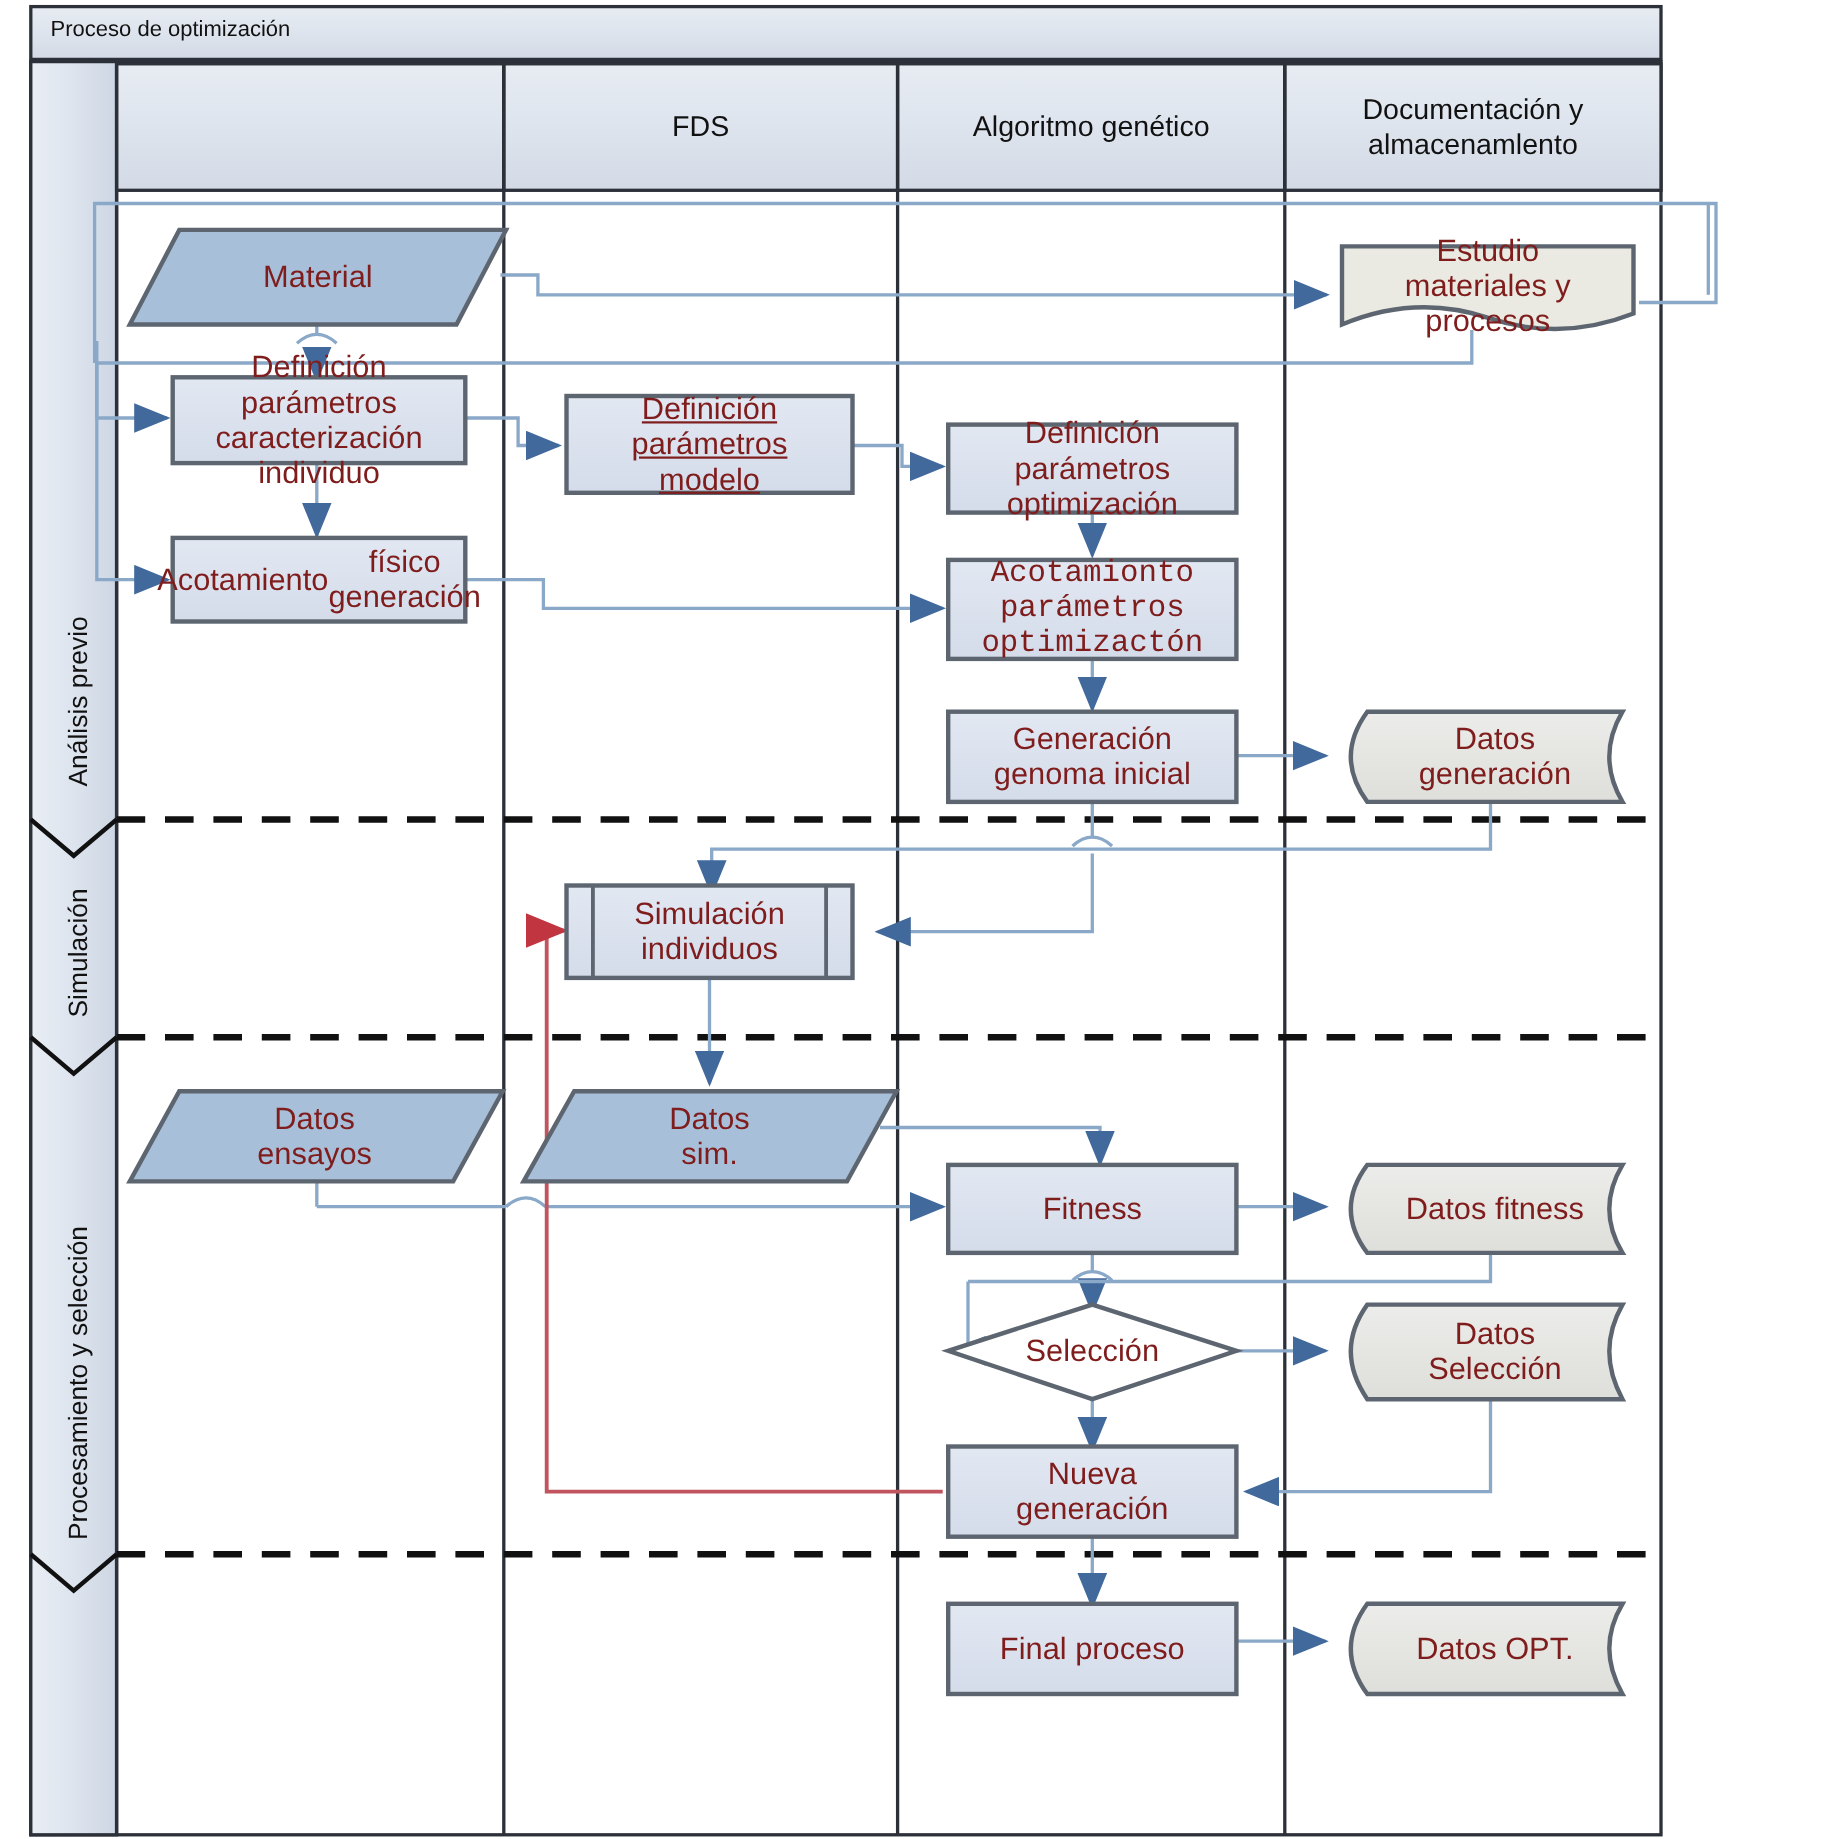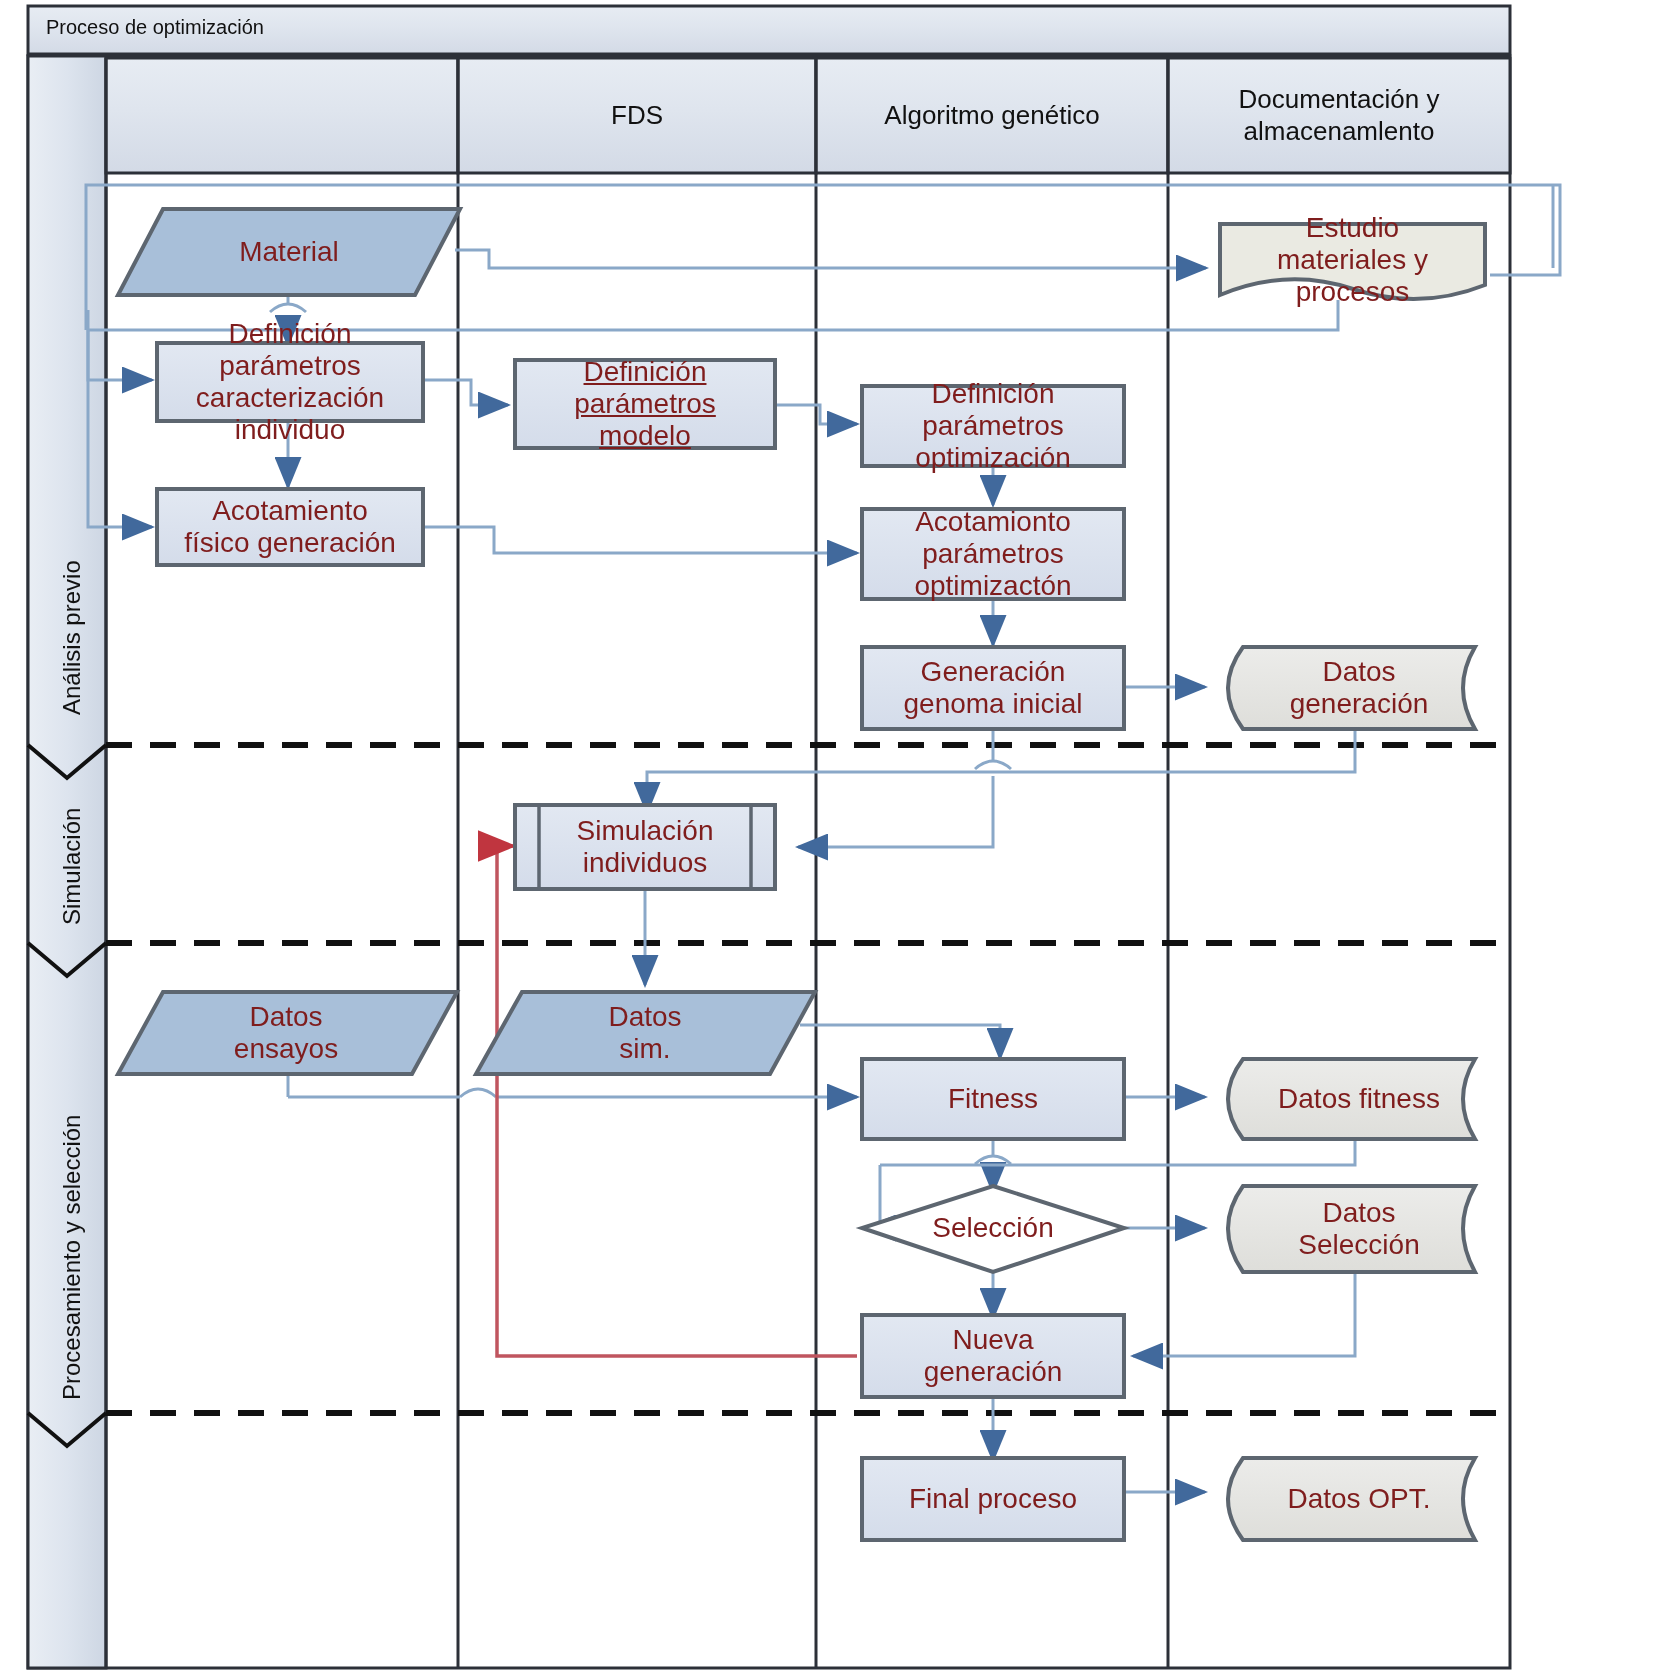--- a/index.html
+++ b/index.html
@@ -247,37 +247,37 @@
     <span>Estudio</span>
     <span>materiales y procesos</span>
   </div>
 
   <div class="nodelabel" style="left:157px;top:343px;width:266px;height:78px;flex-direction:column;">
     <span>Definición parámetros</span>
     <span>caracterización</span>
     <span>individuo</span>
   </div>
 
-  <div class="nodelabel" style="left:157px;top:489px;width:266px;height:76px;flex-direction:column;">
+  <div class="nodelabel" style="left:157px;top:489px;width:266px;height:76px;flex-direction:row;">
     <span>Acotamiento</span>
     <span>físico generación</span>
   </div>
 
   <div class="nodelabel" style="left:515px;top:360px;width:260px;height:88px;flex-direction:column;text-decoration:underline;">
     <span>Definición</span>
     <span>parámetros</span>
     <span>modelo</span>
   </div>
 
   <div class="nodelabel" style="left:862px;top:386px;width:262px;height:80px;flex-direction:column;">
     <span>Definición parámetros</span>
     <span>optimización</span>
   </div>
 
-  <div class="nodelabel" style="left:862px;top:509px;width:262px;height:90px;flex-direction:column;">
+  <div class="nodelabel" style="left:862px;top:509px;width:262px;height:90px;flex-direction:column;font-family:Liberation Mono, monospace;">
     <span>Acotamionto</span>
     <span>parámetros</span>
     <span>optimizactón</span>
   </div>
 
   <div class="nodelabel" style="left:862px;top:647px;width:262px;height:82px;flex-direction:column;">
     <span>Generación</span>
     <span>genoma inicial</span>
   </div>
 

